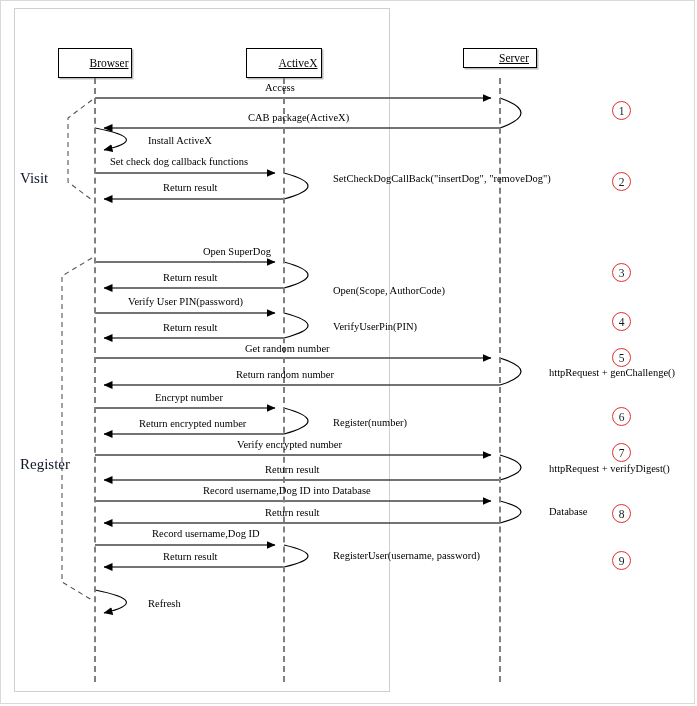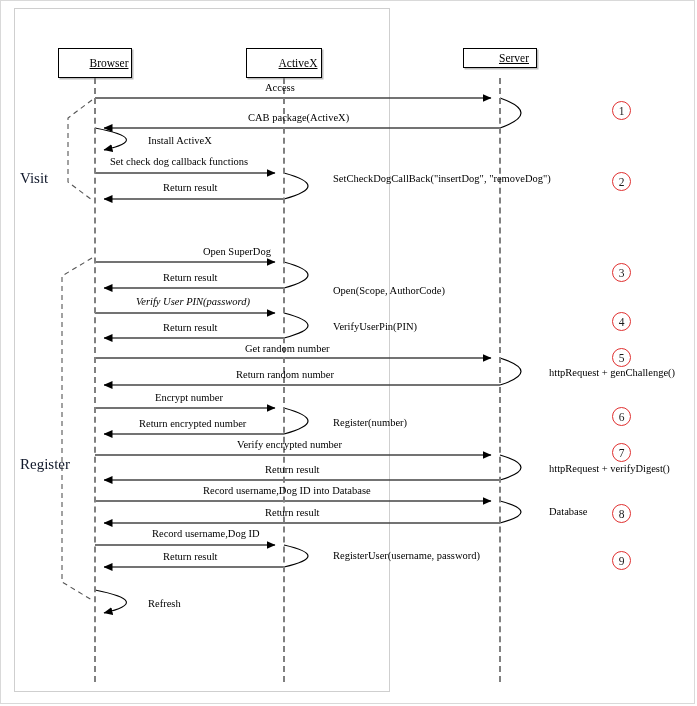--- a/index.html
+++ b/index.html
@@ -133,21 +133,21 @@
       <div class="lifeline" style="left: 499px; top: 78px; height: 604px;"></div>
     </div>
   <div id="labels-layer">
       <div class="msg-label" style="left: 265px; top: 82px;">Access</div>
       <div class="msg-label" style="left: 248px; top: 112px;">CAB package(ActiveX)</div>
       <div class="msg-label" style="left: 148px; top: 135px;">Install ActiveX</div>
       <div class="msg-label" style="left: 110px; top: 156px;">Set check dog callback functions</div>
       <div class="msg-label" style="left: 163px; top: 182px;">Return result</div>
       <div class="msg-label" style="left: 159px; top: 246px; margin-left: 44px;">Open SuperDog</div>
       <div class="msg-label" style="left: 163px; top: 272px;">Return result</div>
-      <div class="msg-label" style="left: 136px; top: 296px; font-style: italic;">Verify User PIN(password)</div>
+      <div class="msg-label" style="left: 128px; top: 296px;">Verify User PIN(password)</div>
       <div class="msg-label" style="left: 163px; top: 322px;">Return result</div>
       <div class="msg-label" style="left: 245px; top: 343px;">Get random number</div>
       <div class="msg-label" style="left: 236px; top: 369px;">Return random number</div>
       <div class="msg-label" style="left: 155px; top: 392px;">Encrypt number</div>
       <div class="msg-label" style="left: 139px; top: 418px;">Return encrypted number</div>
       <div class="msg-label" style="left: 237px; top: 439px;">Verify encrypted number</div>
       <div class="msg-label" style="left: 265px; top: 464px;">Return result</div>
       <div class="msg-label" style="left: 203px; top: 485px;">Record username,Dog ID into Database</div>
       <div class="msg-label" style="left: 265px; top: 507px;">Return result</div>
       <div class="msg-label" style="left: 124px; top: 528px; margin-left: 28px;">Record username,Dog ID</div>

